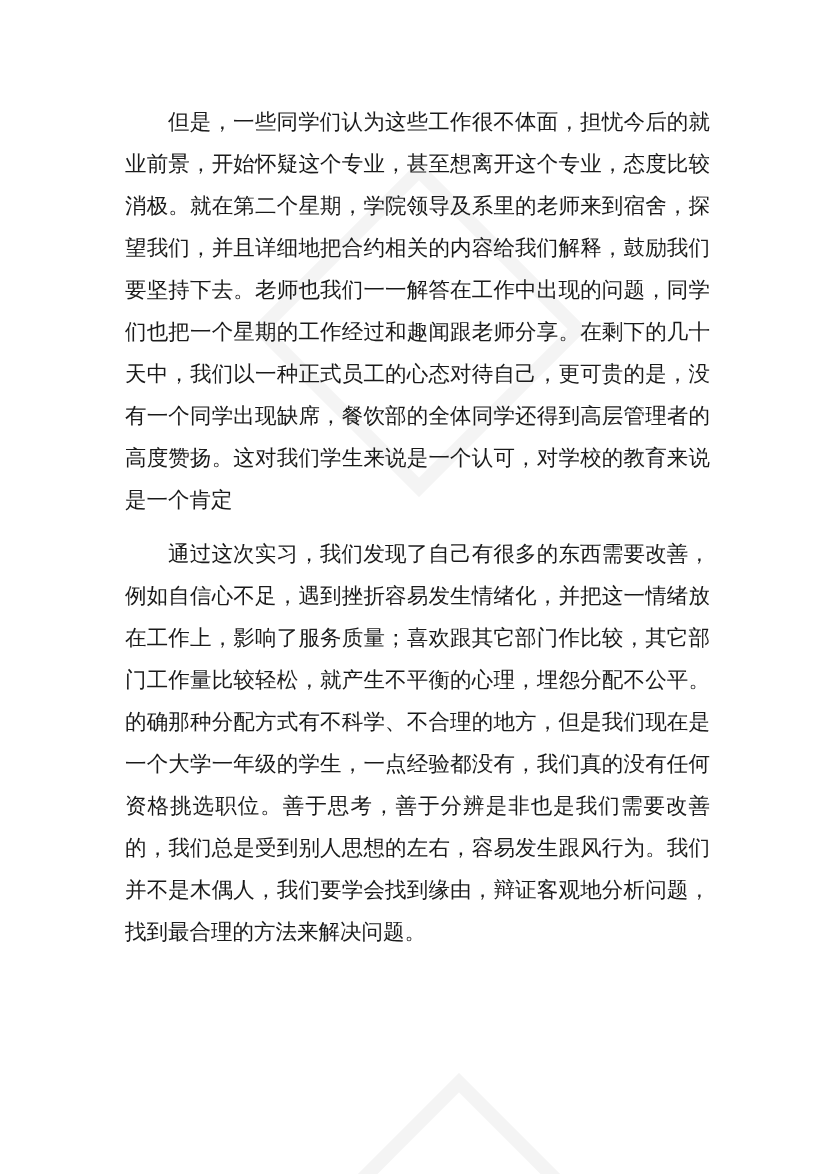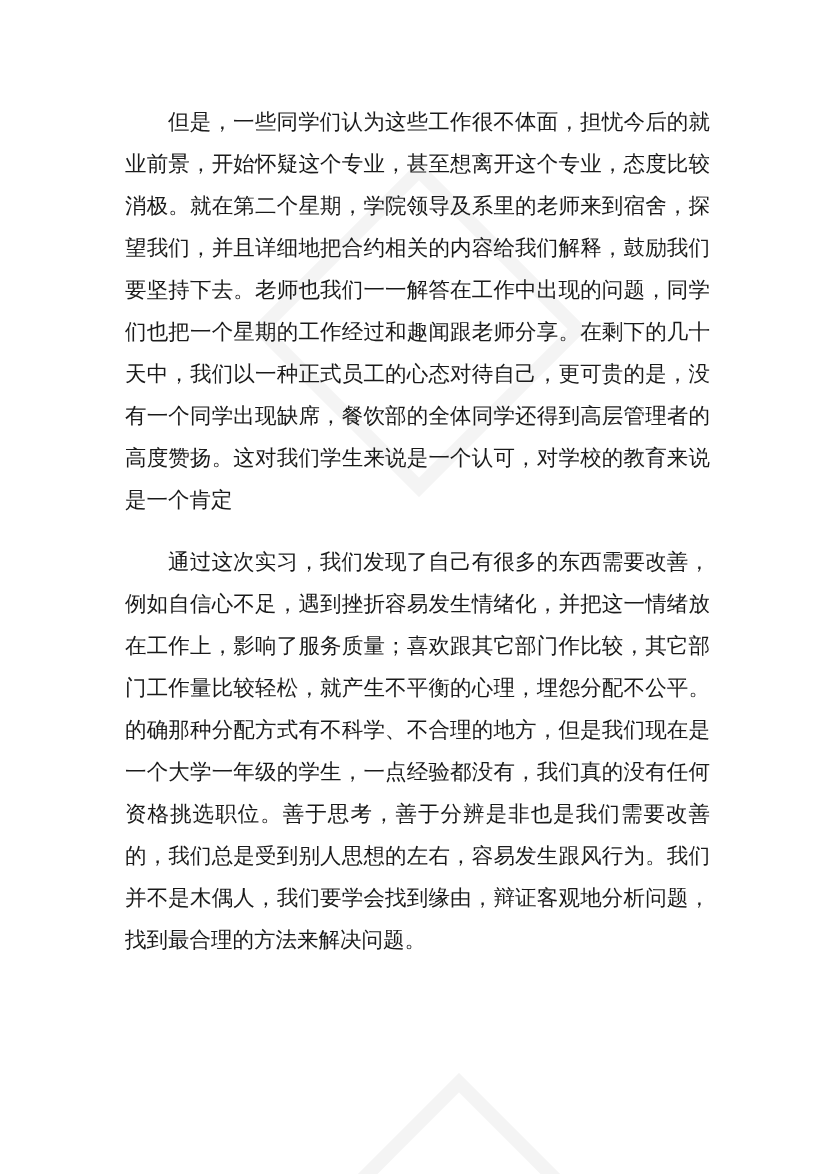--- a/index.html
+++ b/index.html
@@ -7,21 +7,21 @@
     .page {
       position: absolute; left: 0; top: 0; width: 816px; height: 1174px; background: #fff;
     }
     .content {
       position: absolute; left: 125px; top: 101px; width: 585px;
       font-family: "DejaVu Serif", "Liberation Serif", serif;
       font-size: 21.5px; line-height: 42px; color: #1a1a1a;
       text-align: justify; text-justify: inter-character;
     }
     .para { margin: 0; text-indent: 43px; text-align: justify; }
-    .para + .para { margin-top: 20px; }
+    .para + .para { margin-top: 12px; }
     .watermark {
       position: absolute; pointer-events: none;
       border: 14px solid rgba(0,0,0,0.045);
       transform: rotate(45deg);
     }
     .wm1 { left: 300px; top: 210px; width: 210px; height: 210px; }
     .wm2 { left: 345px; top: 1120px; width: 200px; height: 200px; }
   </style>
 </head>
 <body>

